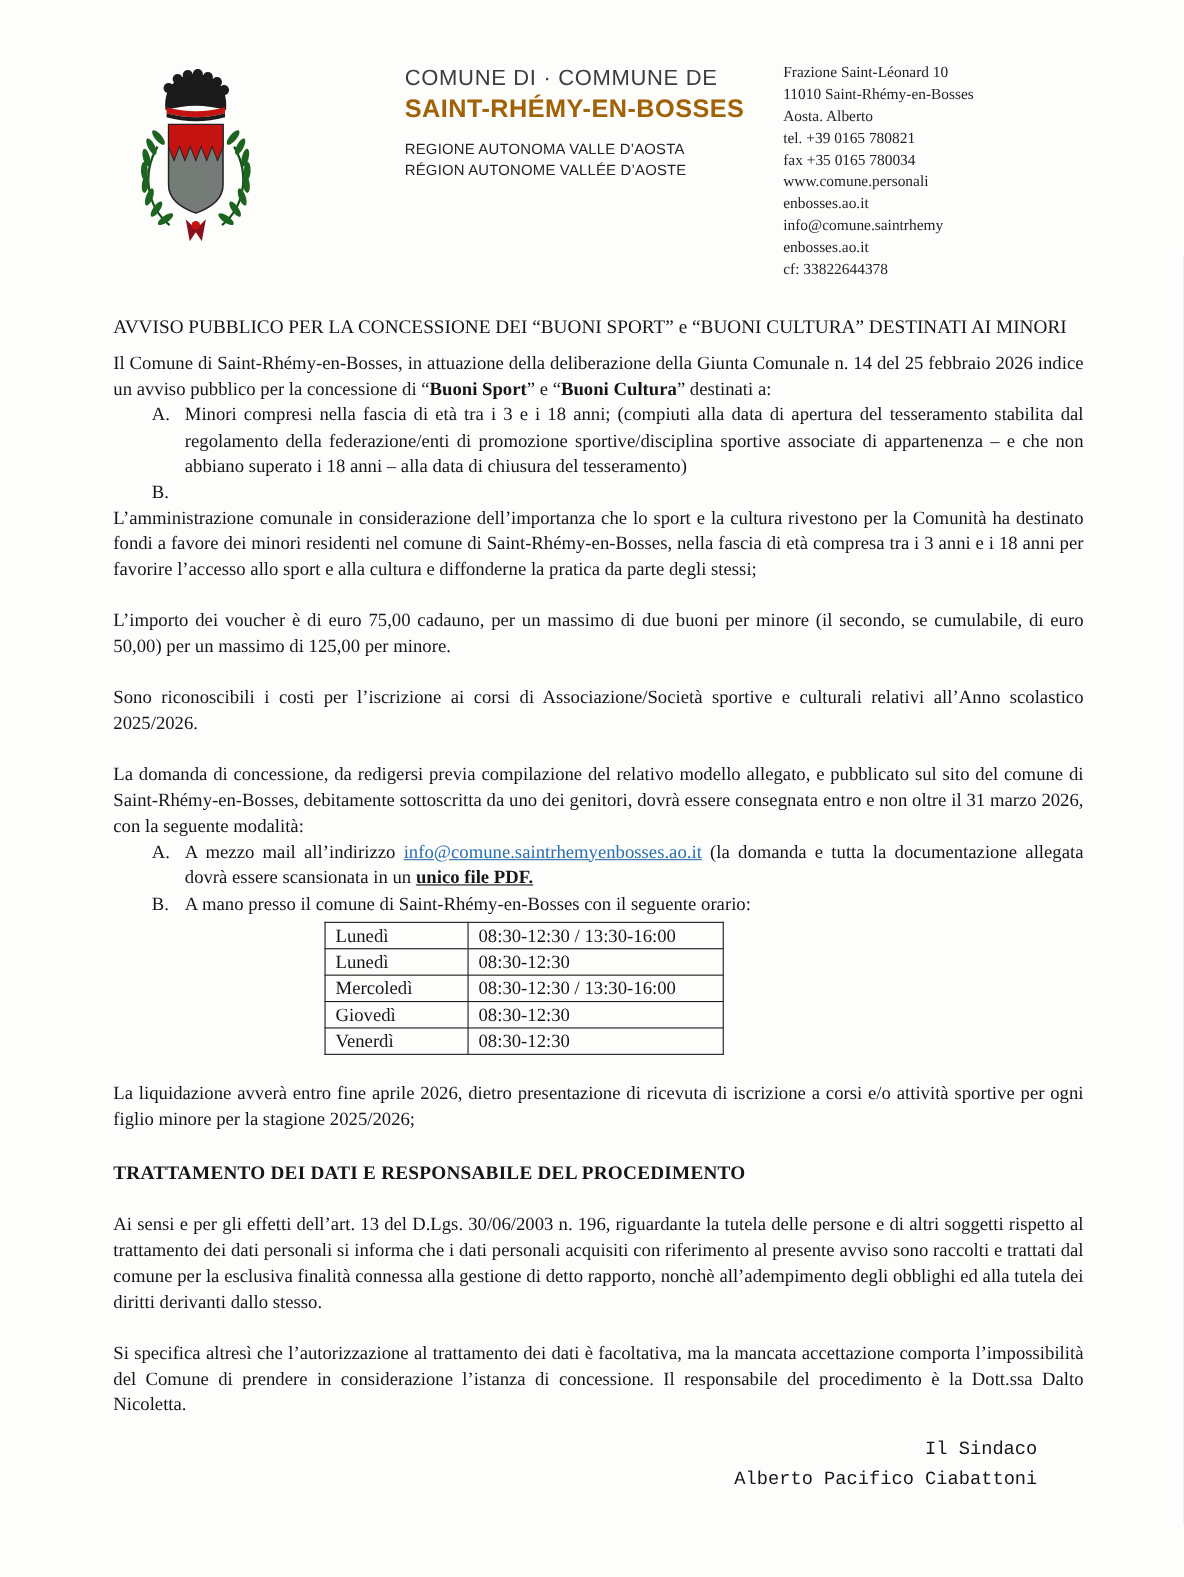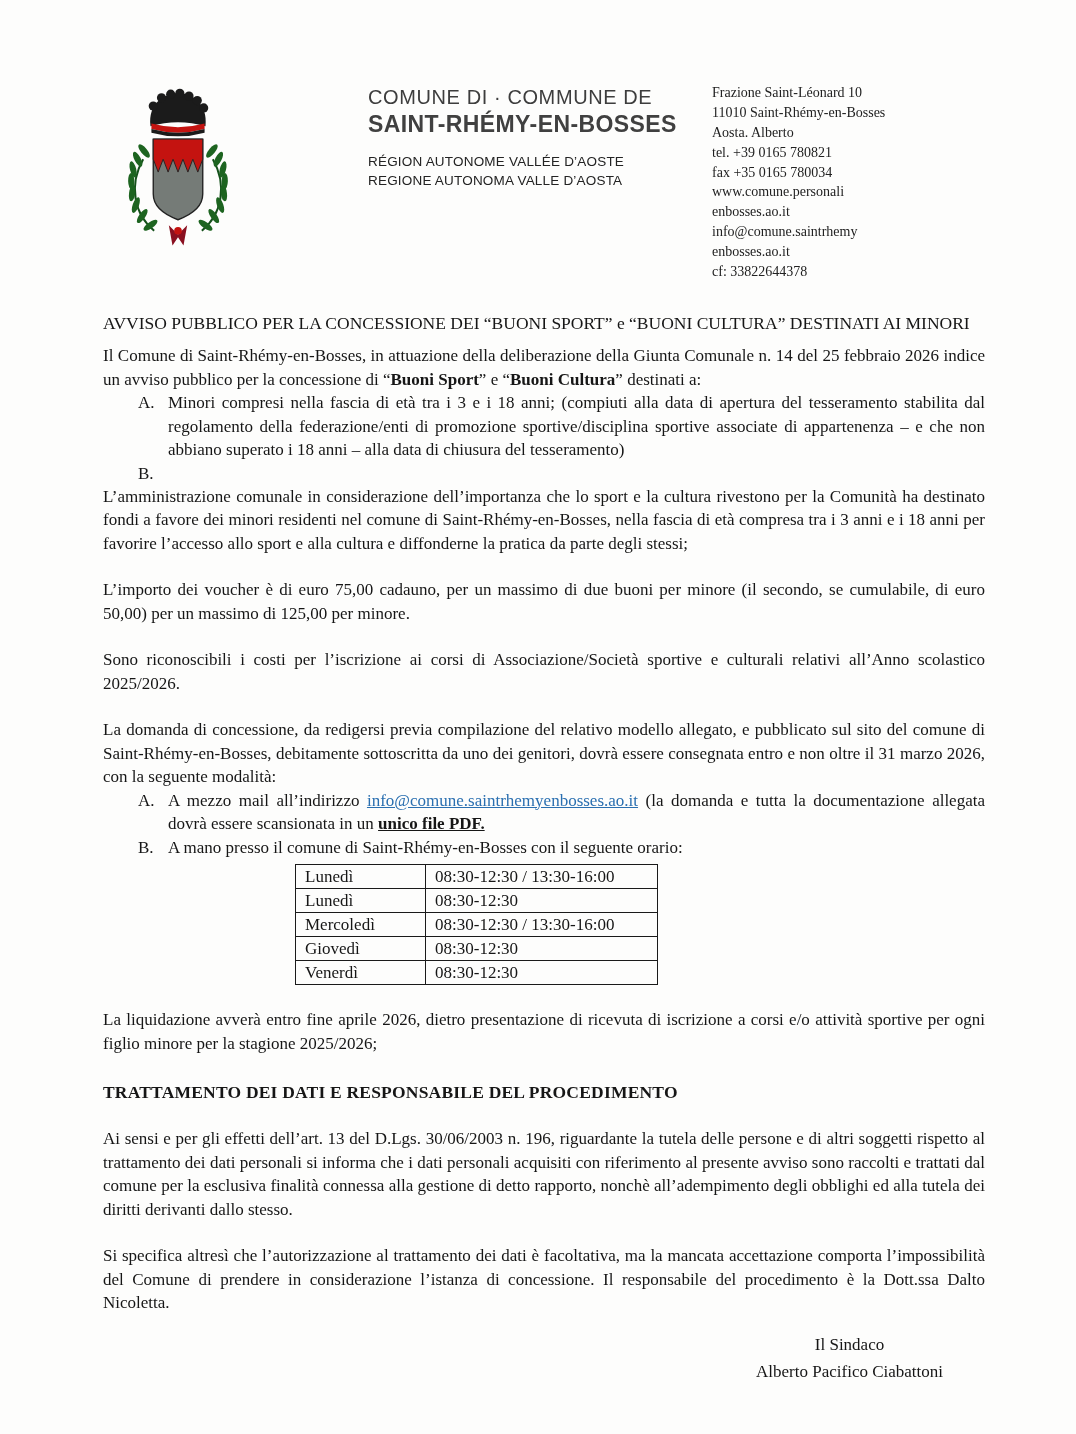--- a/index.html
+++ b/index.html
@@ -7,48 +7,48 @@
     --crest-green:#1d6420; --crest-black:#1b1b1b; --ribbon-red:#8a1020;
   }
   *{box-sizing:border-box;}
   html,body{margin:0;padding:0;background:#e8e8e8;}
   .page{
     width:1076px;height:1434px;margin:0 auto;background:#fdfdfc;
     font-family:"Liberation Serif", "DejaVu Serif", serif;color:#161616;
     padding:52px 91px 30px 103px;position:relative;overflow:hidden;
   }
   
-  .doc-header{position:relative;height:232px;margin-top:26px;}
+  .doc-header{position:relative;height:232px;}
   .crest{position:absolute;left:20px;top:2px;width:110px;height:186px;}
   .org-block{position:absolute;left:265px;top:8px;width:345px;
     font-family:"Liberation Sans", sans-serif;}
   .org-line1{font-size:20px;color:#3d3d3d;letter-spacing:.6px;}
-  .org-name{font-size:23px;font-weight:bold;color:#404040;letter-spacing:.4px;margin-top:2px;}
+  .org-name{font-size:23px;font-weight:bold;color:#a16207;letter-spacing:.4px;margin-top:2px;}
   .region{margin-top:14px;font-size:13.5px;color:#232323;line-height:1.42;letter-spacing:.2px;}
   .contact{position:absolute;left:609px;top:5px;width:275px;
     font-family:Liberation Serif, serif;font-size:14px;color:#212121;line-height:1.42;}
   
   .title{font-size:17.5px;font-weight:normal;line-height:26px;text-align:justify;margin:0;}
   .para{font-size:17px;line-height:23.5px;text-align:justify;margin:23px 0 0 0;}
   .para.first{margin-top:8px;}
   .letter-list{list-style:none;margin:0 0 0 35px;padding:0;font-size:17px;line-height:23.5px;}
   .letter-list li{position:relative;padding-left:30px;text-align:justify;}
   .marker{position:absolute;left:0;top:0;}
   .b{font-weight:bold;}
   .u{text-decoration:underline;}
   .doc-link{color:var(--link);text-decoration:underline;cursor:pointer;}
   .section-heading{font-size:17.5px;font-weight:bold;letter-spacing:.2px;margin:25px 0 0 0;line-height:24px;}
   
   .schedule{border-collapse:collapse;margin:5px 0 0 192px;font-size:17px;}
   .schedule td{border:1.5px solid #1a1a1a;padding:0 9px;line-height:23px;height:24px;}
   .schedule td:first-child{width:130px;}
   .schedule td:last-child{width:232px;}
   
-  .signature{margin:16px 42px 0 auto;width:max-content;text-align:center;
-    font-size:17px;line-height:27px;}
+  .signature{margin:16px 42px 0 auto;width:max-content;text-align:right;
+    font-size:17px;line-height:27px;font-family:Liberation Mono, monospace;}
 </style>
 </head>
 <body>
 
 <div class="page">
 
   <header class="doc-header">
     <div class="crest">
       <svg viewBox="0 0 120 190" width="110" height="186" aria-hidden="true">
 
@@ -94,22 +94,22 @@
           <path d="M50,152 L60,162 L70,152 L66,174 L60,165 L54,174 Z" style="fill:var(--ribbon-red)"></path>
           <circle cx="60" cy="158" r="4.2" style="fill:var(--crest-red)"></circle>
         </g>
       </svg>
     </div>
 
     <div class="org-block">
       <div class="org-line1">COMUNE DI · COMMUNE DE</div>
       <div class="org-name">SAINT-RHÉMY-EN-BOSSES</div>
       <div class="region">
+          <div>REGIONE AUTONOMA VALLE D’AOSTA</div>
           <div>RÉGION AUTONOME VALLÉE D’AOSTE</div>
-          <div>REGIONE AUTONOMA VALLE D’AOSTA</div>
         </div>
     </div>
 
     <div class="contact">
         <div>Frazione Saint-Léonard 10</div>
         <div>11010 Saint-Rhémy-en-Bosses</div>
         <div>Aosta. Alberto</div>
         <div>tel. +39 0165 780821</div>
         <div>fax +35 0165 780034</div>
         <div>www.comune.personali</div>

